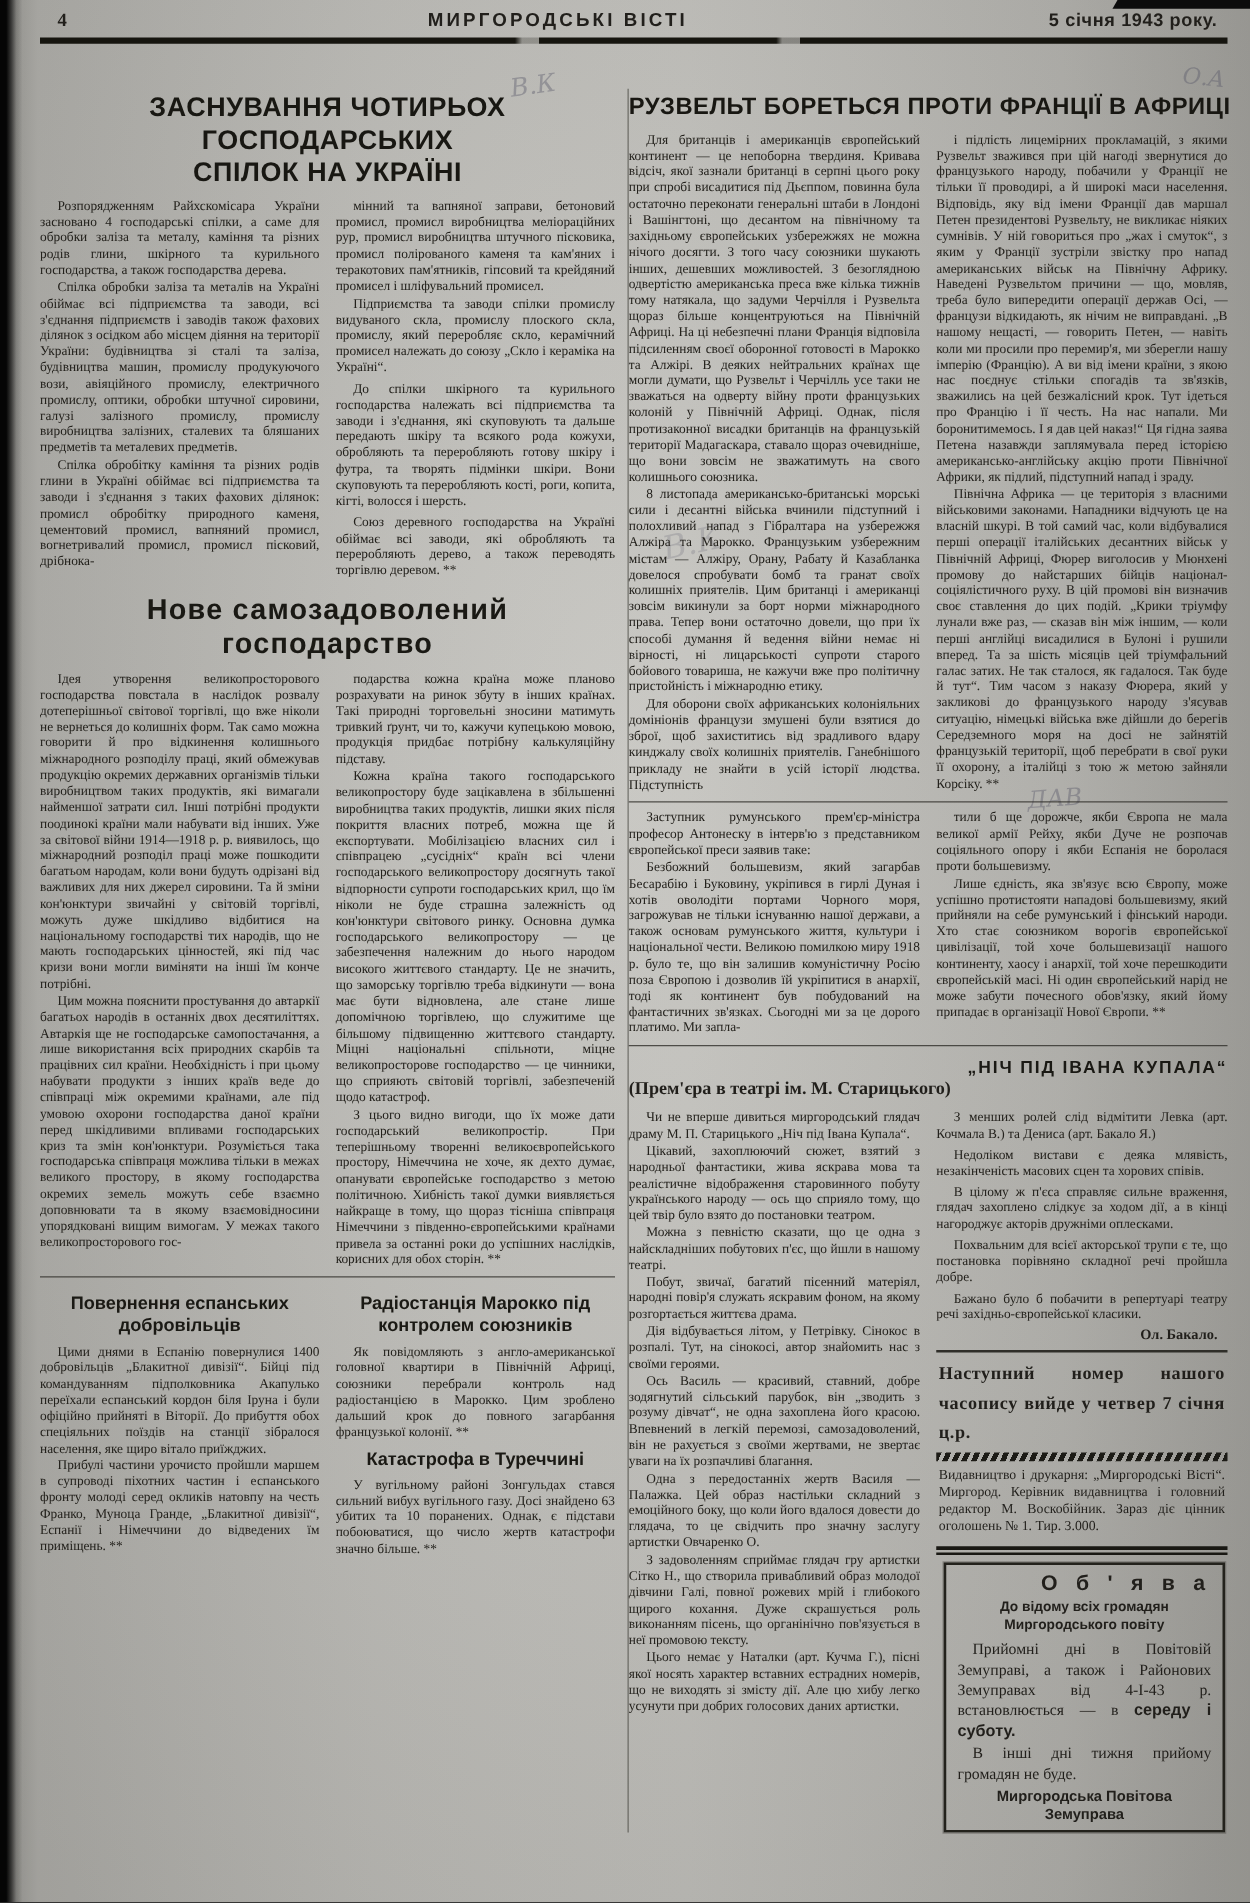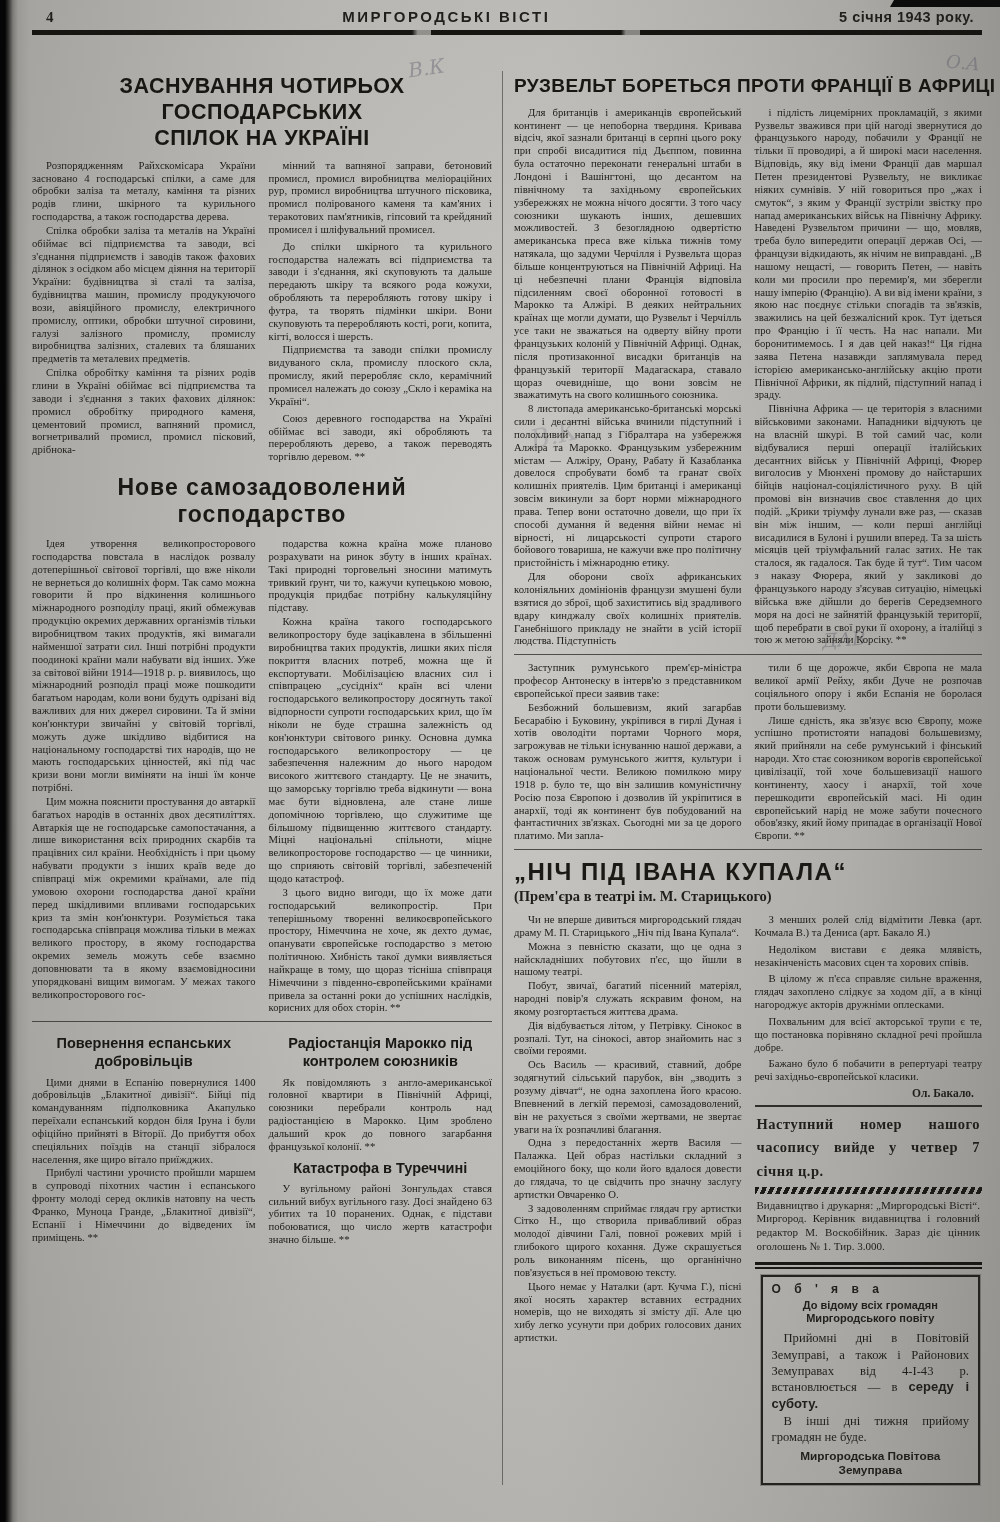--- a/index.html
+++ b/index.html
@@ -24,34 +24,34 @@
   .mh-num{font-weight:bold;font-size:15px;}
   .mh-title{font-family:"Liberation Sans",sans-serif;font-weight:bold;font-size:15px;letter-spacing:2.5px;}
   .mh-date{font-weight:bold;font-size:14.5px;font-family:"Liberation Sans",sans-serif;letter-spacing:.5px;}
   .mh-rule{height:5px;margin:1px 0 6px 0;
     background:linear-gradient(90deg,#16150f 0 40%,rgba(22,21,15,.25) 40.6% 42%,#16150f 42% 62%,rgba(22,21,15,.3) 62.5% 64%,#16150f 64% 100%);}
 
   
   .content{display:flex;align-items:flex-start;margin-top:36px;}
   .half{box-sizing:border-box;}
   .half.left{width:470px;padding-right:10px;}
-  .half.right{width:480px;padding-left:11px;border-left:1px solid rgba(45,44,38,.55);}
+  .half.right{width:480px;border-left:1px solid rgba(45,44,38,.55);}
 
   
   .headline-xl{font-family:"Liberation Sans",sans-serif;font-weight:bold;color:#181712;
     font-size:21.5px;line-height:1.22;text-align:center;letter-spacing:.5px;margin:2px 0 7px 0;}
   .headline-xl .l2{display:block;}
   .headline-lg{font-family:"Liberation Sans",sans-serif;font-weight:bold;color:#181712;
     font-size:19px;line-height:1.2;text-align:center;letter-spacing:.4px;white-space:nowrap;margin:4px 0 8px 0;}
   .headline-section{font-family:"Liberation Sans",sans-serif;font-weight:bold;color:#1a1914;
     font-size:23px;text-align:center;letter-spacing:1px;margin:10px 0 9px 0;}
   .headline-md{font-family:"Liberation Sans",sans-serif;font-weight:bold;color:#1a1914;
     font-size:17.5px;text-align:center;letter-spacing:2px;margin:7px 0 7px 0;}
   .headline-theater{font-family:"Liberation Sans",sans-serif;font-weight:bold;color:#1a1914;
-    font-size:24px;text-align:left;letter-spacing:1.5px;margin:8px 0 2px 0;}
+    font-size:14px;text-align:right;letter-spacing:1.5px;margin:8px 0 2px 0;}
   .subtitle{font-size:14.5px;font-weight:bold;margin:2px 0 8px 0;}
   .headline-sm{font-family:"Liberation Sans",sans-serif;font-weight:bold;color:#1a1914;
     font-size:14.5px;line-height:1.25;text-align:center;margin:6px 0 5px 0;}
 
   
   .cols{display:flex;gap:13px;}
   .col{flex:1 1 0;min-width:0;}
   p.bodytext{margin:0 0 1px 0;font-size:10.7px;line-height:1.2;text-align:justify;text-indent:14px;color:#23211c;}
   p.bodytext.sp{margin-top:4px;}
   .byline{text-align:right;font-size:11.5px;font-weight:bold;margin:4px 8px 2px 0;}
@@ -62,21 +62,21 @@
   
   .minis{display:flex;gap:13px;margin-top:4px;}
 
   
   .announce{font-size:14.5px;font-weight:bold;line-height:1.6;text-align:justify;margin:5px 2px 4px 2px;letter-spacing:.5px;}
   .hatch{height:7px;margin:3px 0 5px 0;
     background:repeating-linear-gradient(115deg,#1c1b16 0 4px,transparent 4px 7px);}
   .imprint{font-size:11px;line-height:1.25;text-align:justify;margin:0 2px;}
   .double-rule{height:7px;border-top:3px solid #191813;border-bottom:2px solid #191813;margin:8px 0 6px 0;box-sizing:border-box;}
   .notice-box{border:2.5px solid #23221c;box-shadow:0 0 0 1px rgba(35,34,28,.3);padding:5px 9px 6px 9px;margin:2px 2px 0 6px;}
-  .notice-title{font-family:"Liberation Sans",sans-serif;font-weight:bold;font-size:12px;letter-spacing:5px;text-align:left;margin:0 0 3px 0;}
+  .notice-title{font-family:"Liberation Sans",sans-serif;font-weight:bold;font-size:17px;letter-spacing:5px;text-align:right;margin:0 0 3px 0;}
   .notice-sub{font-family:"Liberation Sans",sans-serif;font-weight:bold;font-size:11px;line-height:1.25;text-align:center;margin:0 0 4px 0;}
   .notice-body{font-size:12.6px;line-height:1.3;text-align:justify;text-indent:12px;margin:0;}
   .notice-bold{font-family:"Liberation Sans",sans-serif;font-weight:bold;font-size:13px;}
   .notice-sign{font-family:"Liberation Sans",sans-serif;font-weight:bold;font-size:11.8px;text-align:center;margin-top:3px;}
 
   
   .pen{position:absolute;font-family:"DejaVu Serif",serif;font-style:italic;color:rgba(82,82,100,.38);pointer-events:none;}
   .pen.m1{left:408px;top:56px;font-size:20px;transform:rotate(-8deg);}
   .pen.m2{left:946px;top:52px;font-size:18px;transform:rotate(6deg);}
   .pen.m3{left:530px;top:420px;font-size:26px;transform:rotate(-12deg);opacity:.55;}
@@ -112,22 +112,22 @@
             <span class="l2">СПІЛОК НА УКРАЇНІ</span>
           </h1>
           <div class="cols">
             <div class="col">
               <p class="bodytext">Розпорядженням Райхскомісара України засновано 4 господарські спілки, а саме для обробки заліза та металу, каміння та різних родів глини, шкірного та курильного господарства, а також господарства дерева.</p>
               <p class="bodytext">Спілка обробки заліза та металів на Україні обіймає всі підприємства та заводи, всі з'єднання підприємств і заводів також фахових ділянок з осідком або місцем діяння на території України: будівництва зі сталі та заліза, будівництва машин, промислу продукуючого вози, авіяційного промислу, електричного промислу, оптики, обробки штучної сировини, галузі залізного промислу, промислу виробництва залізних, сталевих та бляшаних предметів та металевих предметів.</p>
               <p class="bodytext">Спілка обробітку каміння та різних родів глини в Україні обіймає всі підприємства та заводи і з'єднання з таких фахових ділянок: промисл обробітку природного каменя, цементовий промисл, вапняний промисл, вогнетривалий промисл, промисл пісковий, дрібнока-</p>
             </div>
             <div class="col">
               <p class="bodytext">мінний та вапняної заправи, бетоновий промисл, промисл виробництва меліораційних рур, промисл виробництва штучного пісковика, промисл полірованого каменя та кам'яних і теракотових пам'ятників, гіпсовий та крейдяний промисел і шліфувальний промисел.</p>
+              <p class="bodytext">Підприємства та заводи спілки промислу видуваного скла, промислу плоского скла, промислу, який переробляє скло, керамічний промисел належать до союзу „Скло і кераміка на Україні“.</p>
               <p class="bodytext sp">До спілки шкірного та курильного господарства належать всі підприємства та заводи і з'єднання, які скуповують та дальше передають шкіру та всякого рода кожухи, обробляють та переробляють готову шкіру і футра, та творять підмінки шкіри. Вони скуповують та переробляють кості, роги, копита, кігті, волосся і шерсть.</p>
-              <p class="bodytext">Підприємства та заводи спілки промислу видуваного скла, промислу плоского скла, промислу, який переробляє скло, керамічний промисел належать до союзу „Скло і кераміка на Україні“.</p>
               <p class="bodytext sp">Союз деревного господарства на Україні обіймає всі заводи, які обробляють та переробляють дерево, а також переводять торгівлю деревом. **</p>
             </div>
           </div>
         </article>
 
         <article>
           <h2 class="headline-section">Нове самозадоволений господарство</h2>
           <div class="cols">
             <div class="col">
               <p class="bodytext">Ідея утворення великопросторового господарства повстала в наслідок розвалу дотеперішньої світової торгівлі, що вже ніколи не вернеться до колишніх форм. Так само можна говорити й про відкинення колишнього міжнародного розподілу праці, який обмежував продукцію окремих державних організмів тільки виробництвом таких продуктів, які вимагали найменшої затрати сил. Інші потрібні продукти поодинокі країни мали набувати від інших. Уже за світової війни 1914—1918 р. р. виявилось, що міжнародний розподіл праці може пошкодити багатьом народам, коли вони будуть одрізані від важливих для них джерел сировини. Та й зміни кон'юнктури звичайні у світовій торгівлі, можуть дуже шкідливо відбитися на національному господарстві тих народів, що не мають господарських цінностей, які під час кризи вони могли виміняти на інші їм конче потрібні.</p>
@@ -195,20 +195,21 @@
         </article>
 
         <hr class="hr thin">
 
         <article>
           <h2 class="headline-theater">„НІЧ ПІД ІВАНА КУПАЛА“</h2>
           <div class="subtitle">(Прем'єра в театрі ім. М. Старицького)</div>
           <div class="cols">
             <div class="col">
               <p class="bodytext">Чи не вперше дивиться миргородський глядач драму М. П. Старицького „Ніч під Івана Купала“.</p>
+              <p class="bodytext">Цікавий, захоплюючий сюжет, взятий з народньої фантастики, жива яскрава мова та реалістичне відображення старовинного побуту українського народу — ось що сприяло тому, що цей твір було взято до постановки театром.</p>
               <p class="bodytext">Можна з певністю сказати, що це одна з найскладніших побутових п'єс, що йшли в нашому театрі.</p>
               <p class="bodytext">Побут, звичаї, багатий пісенний матеріял, народні повір'я служать яскравим фоном, на якому розгортається життєва драма.</p>
               <p class="bodytext">Дія відбувається літом, у Петрівку. Сінокос в розпалі. Тут, на сінокосі, автор знайомить нас з своїми героями.</p>
               <p class="bodytext">Ось Василь — красивий, ставний, добре зодягнутий сільський парубок, він „зводить з розуму дівчат“, не одна захоплена його красою. Впевнений в легкій перемозі, самозадоволений, він не рахується з своїми жертвами, не звертає уваги на їх розпачливі благання.</p>
               <p class="bodytext">Одна з передостанніх жертв Василя — Палажка. Цей образ настільки складний з емоційного боку, що коли його вдалося довести до глядача, то це свідчить про значну заслугу артистки Овчаренко О.</p>
               <p class="bodytext">З задоволенням сприймає глядач гру артистки Сітко Н., що створила привабливий образ молодої дівчини Галі, повної рожевих мрій і глибокого щирого кохання. Дуже скрашується роль виконанням пісень, що органінічно пов'язується в неї промовою тексту.</p>
               <p class="bodytext">Цього немає у Наталки (арт. Кучма Г.), пісні якої носять характер вставних естрадних номерів, що не виходять зі змісту дії. Але цю хибу легко усунути при добрих голосових даних артистки.</p>
             </div>
             <div class="col">
               <p class="bodytext">З менших ролей слід відмітити Левка (арт. Кочмала В.) та Дениса (арт. Бакало Я.)</p>

